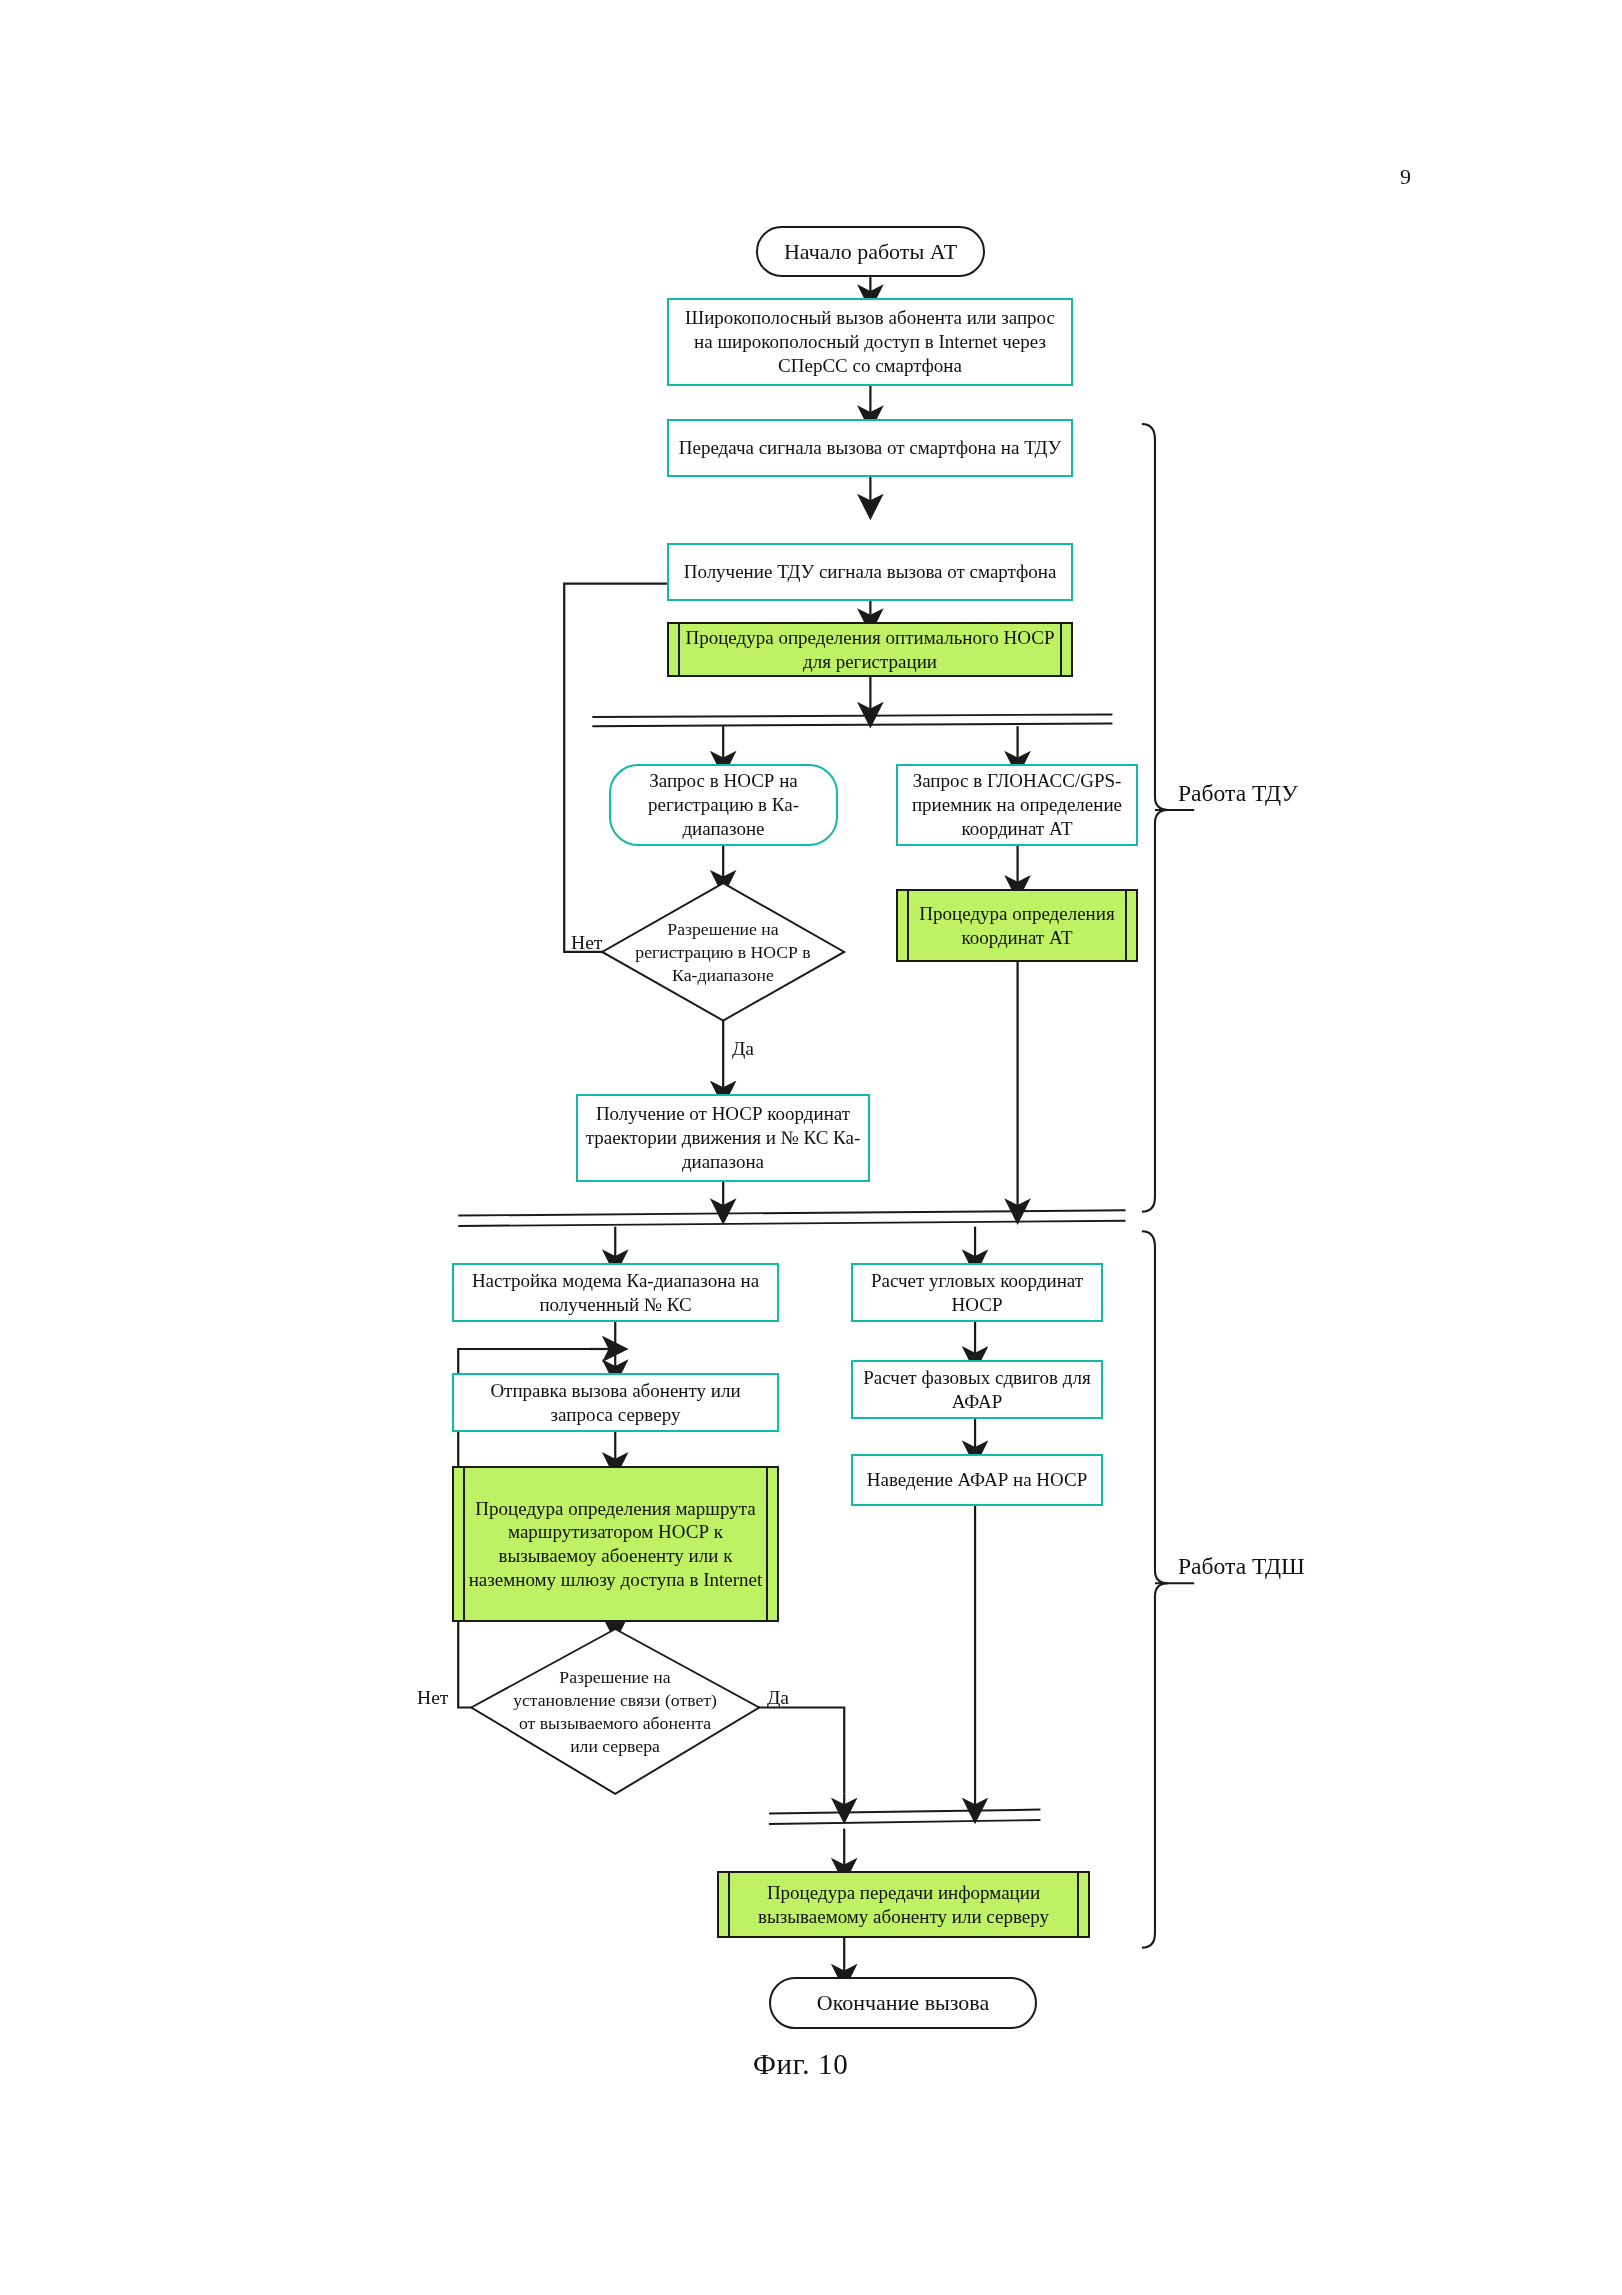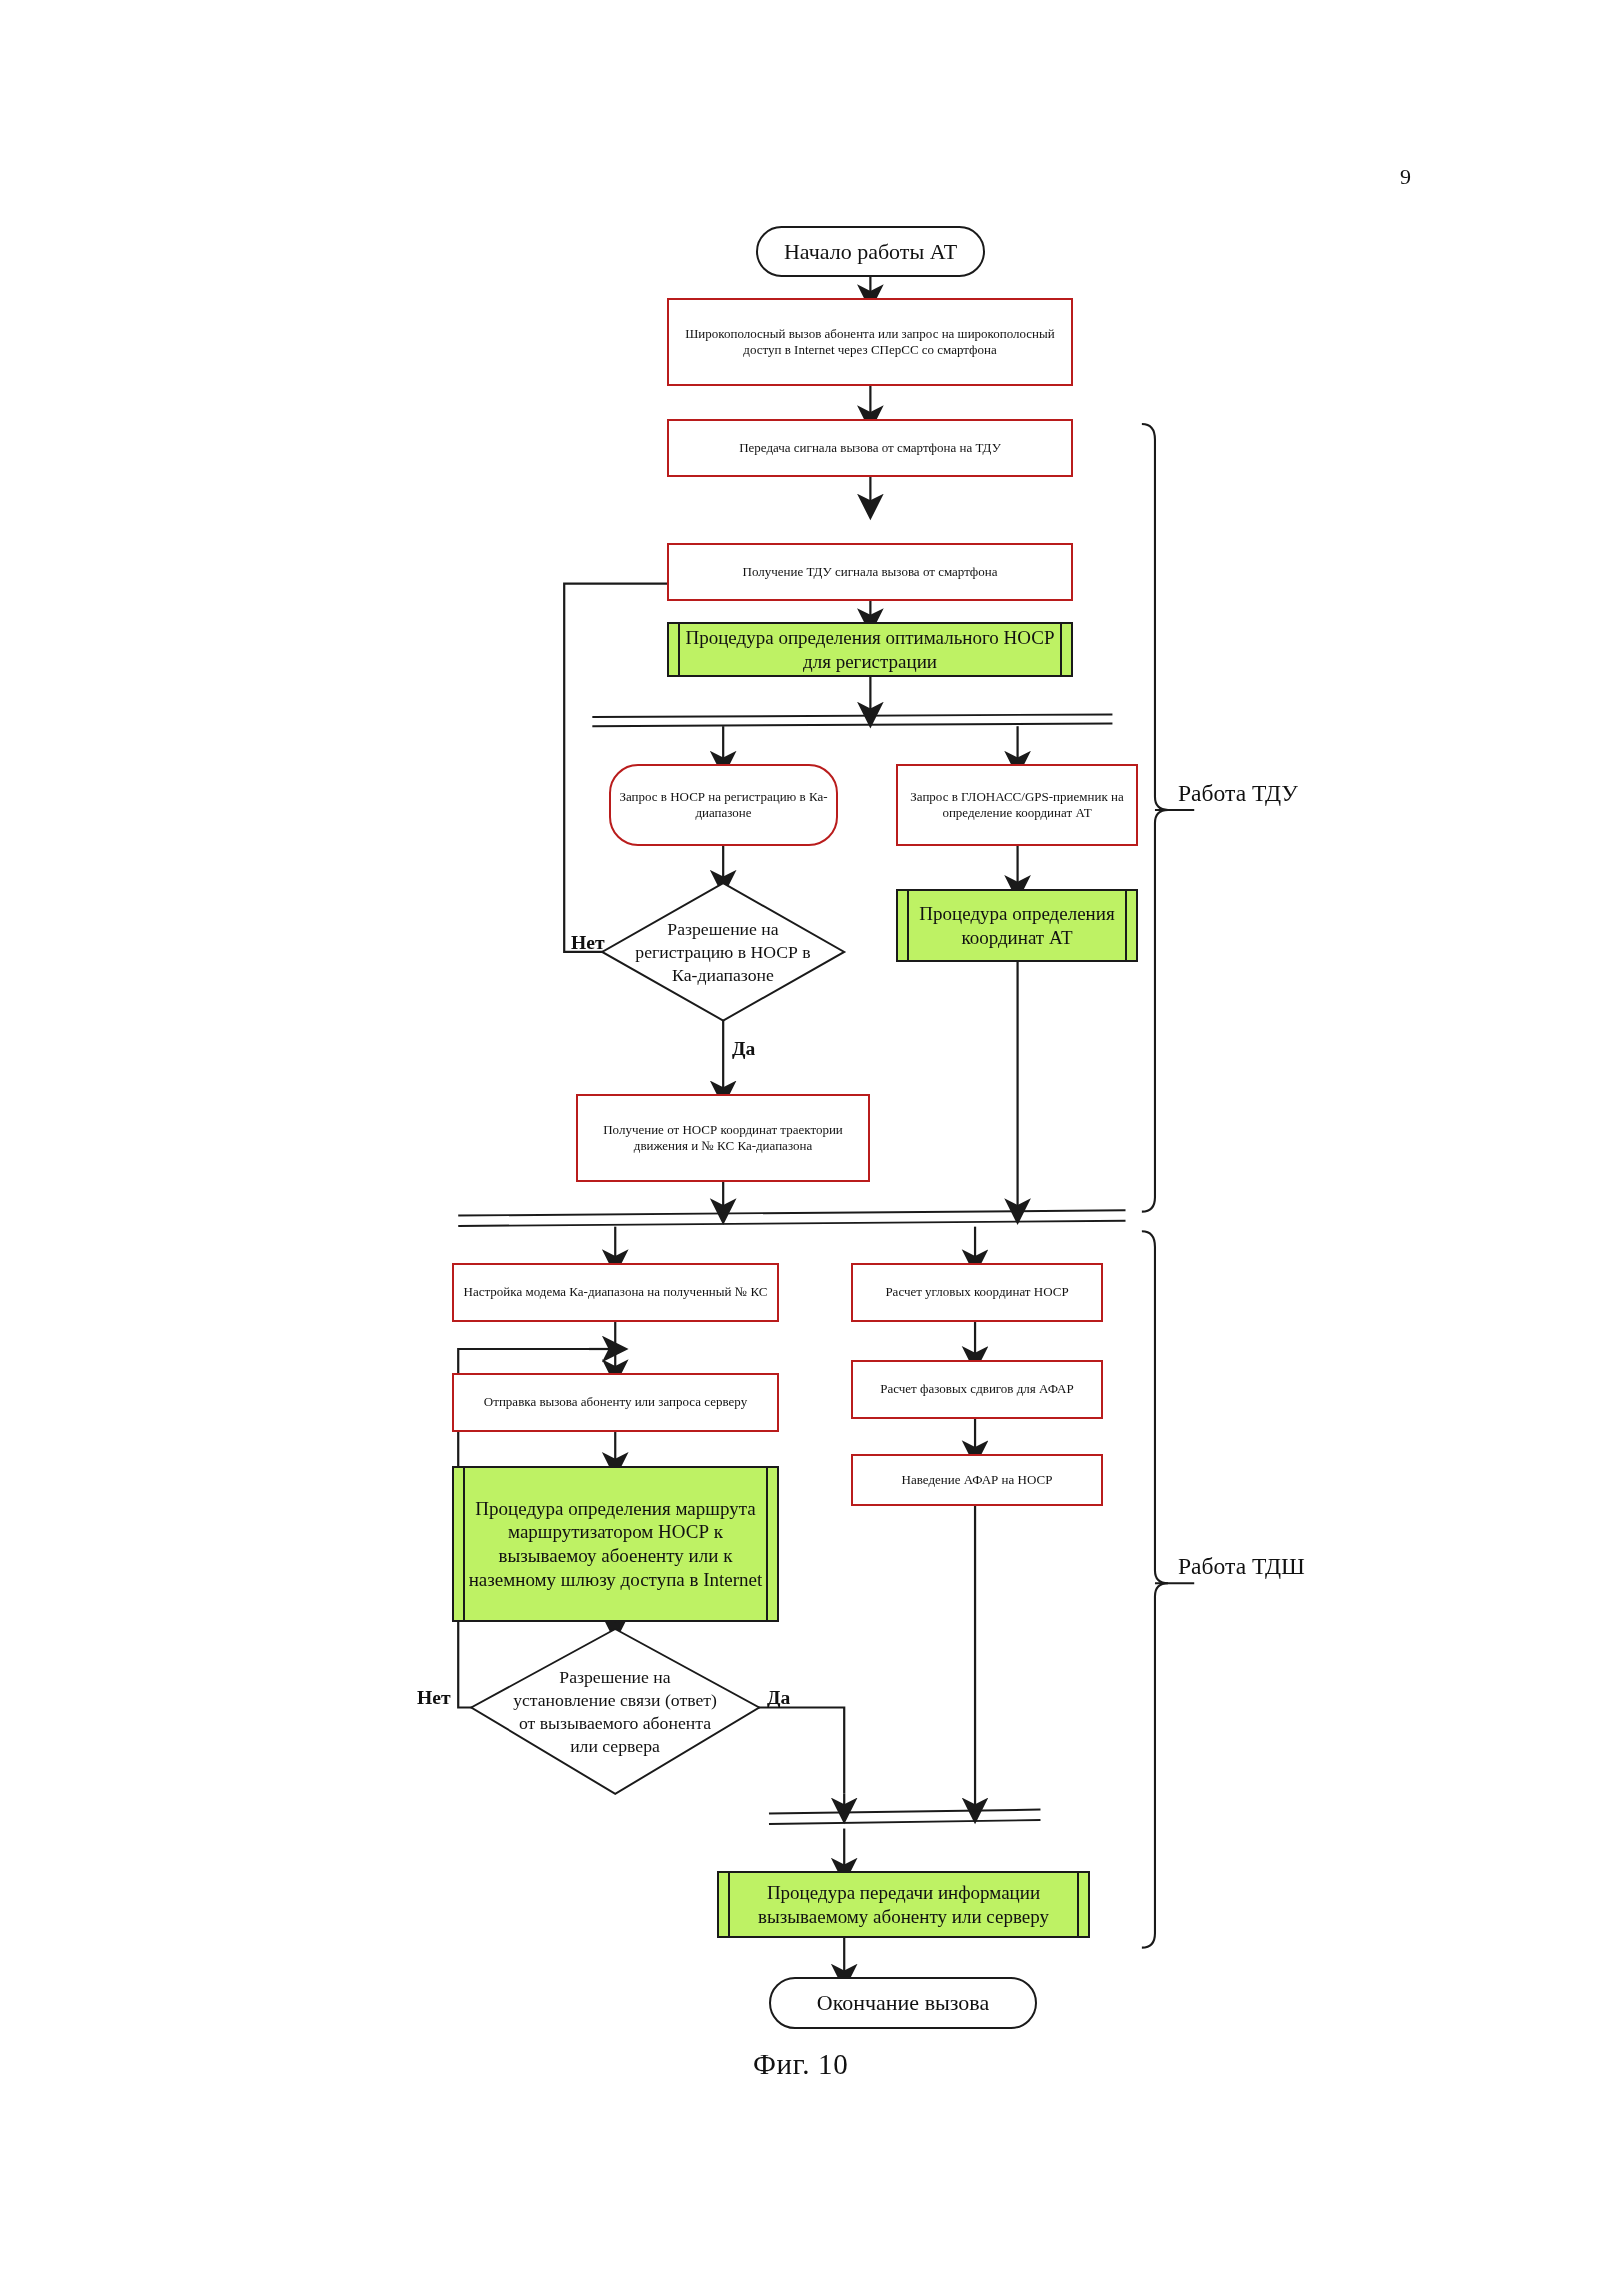--- a/index.html
+++ b/index.html
@@ -43,23 +43,23 @@
     align-items:center;
     justify-content:center;
     text-align:center;
     box-sizing:border-box;
     color:#111;
     line-height:1.25;
   }
   .node .txt{width:100%;padding:0 6.5px;}
 
   .proc{                
-    border:2px solid #b91c1c;
+    border:2px solid #14b8a6;
     background:#fff;
-    font-size:13px;
+    font-size:19px;
   }
   .predef{              
     border:2px solid #1a1a1a;
     background:#bef264;
     font-size:19px;
   }
   .predef::before,.predef::after{
     content:"";
     position:absolute;
     top:-2px;bottom:-2px;
@@ -87,21 +87,20 @@
     margin:3px auto;
     text-align:center;
     line-height:1.3;
   }
 
   .edge-label{
     position:absolute;
     font-size:19.6px;
     color:#111;
     white-space:nowrap;
-    font-weight:bold;
   }
   .brace-label{
     position:absolute;
     font-size:23.6px;
     color:#111;
     white-space:nowrap;
   }
 </style>
 </head>
 <body>

